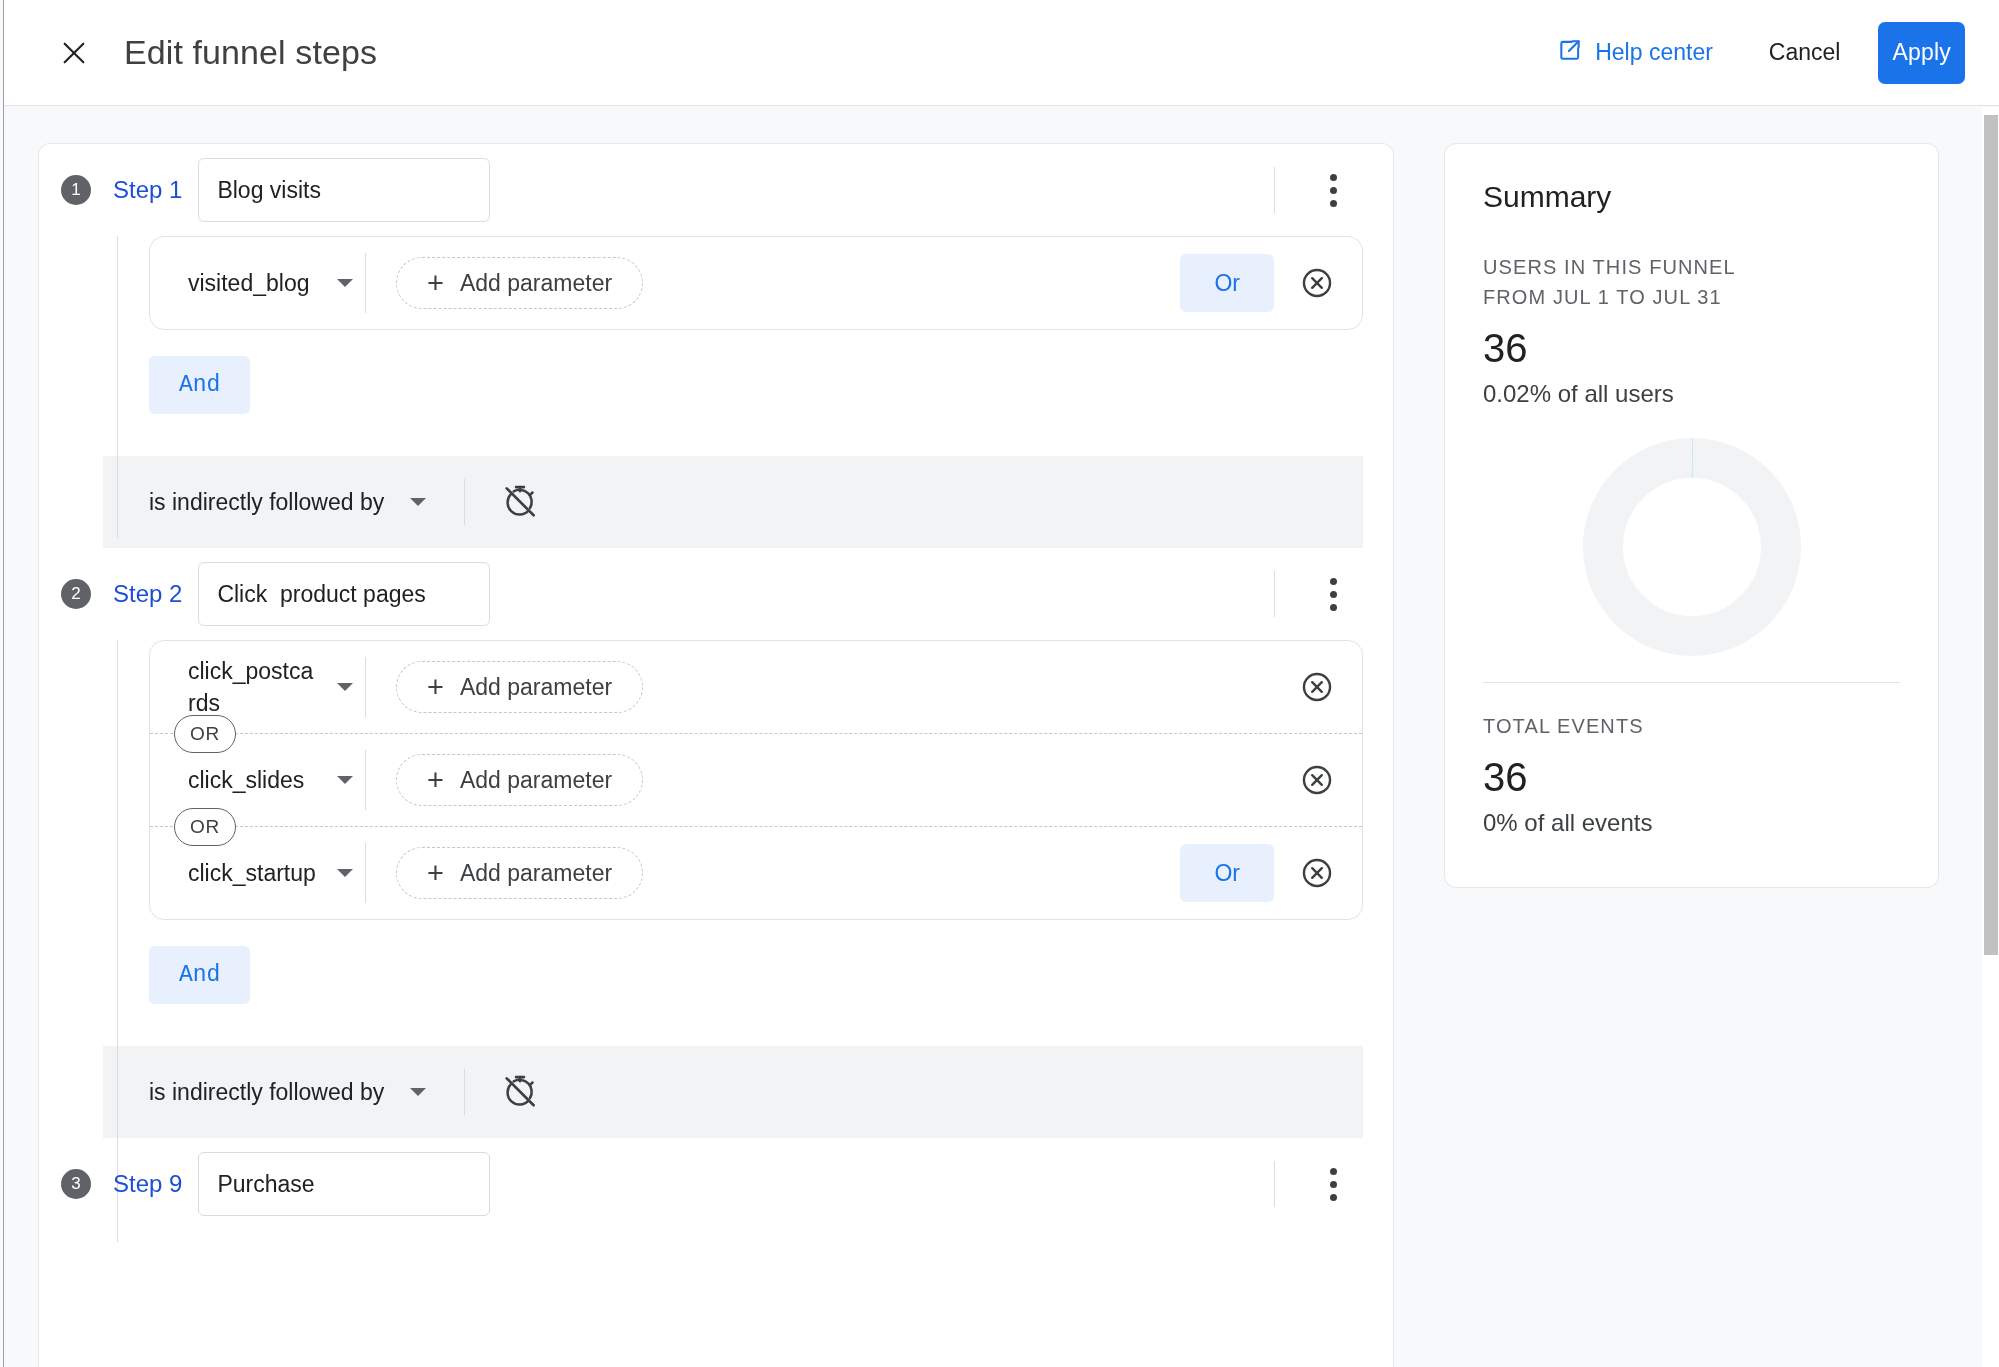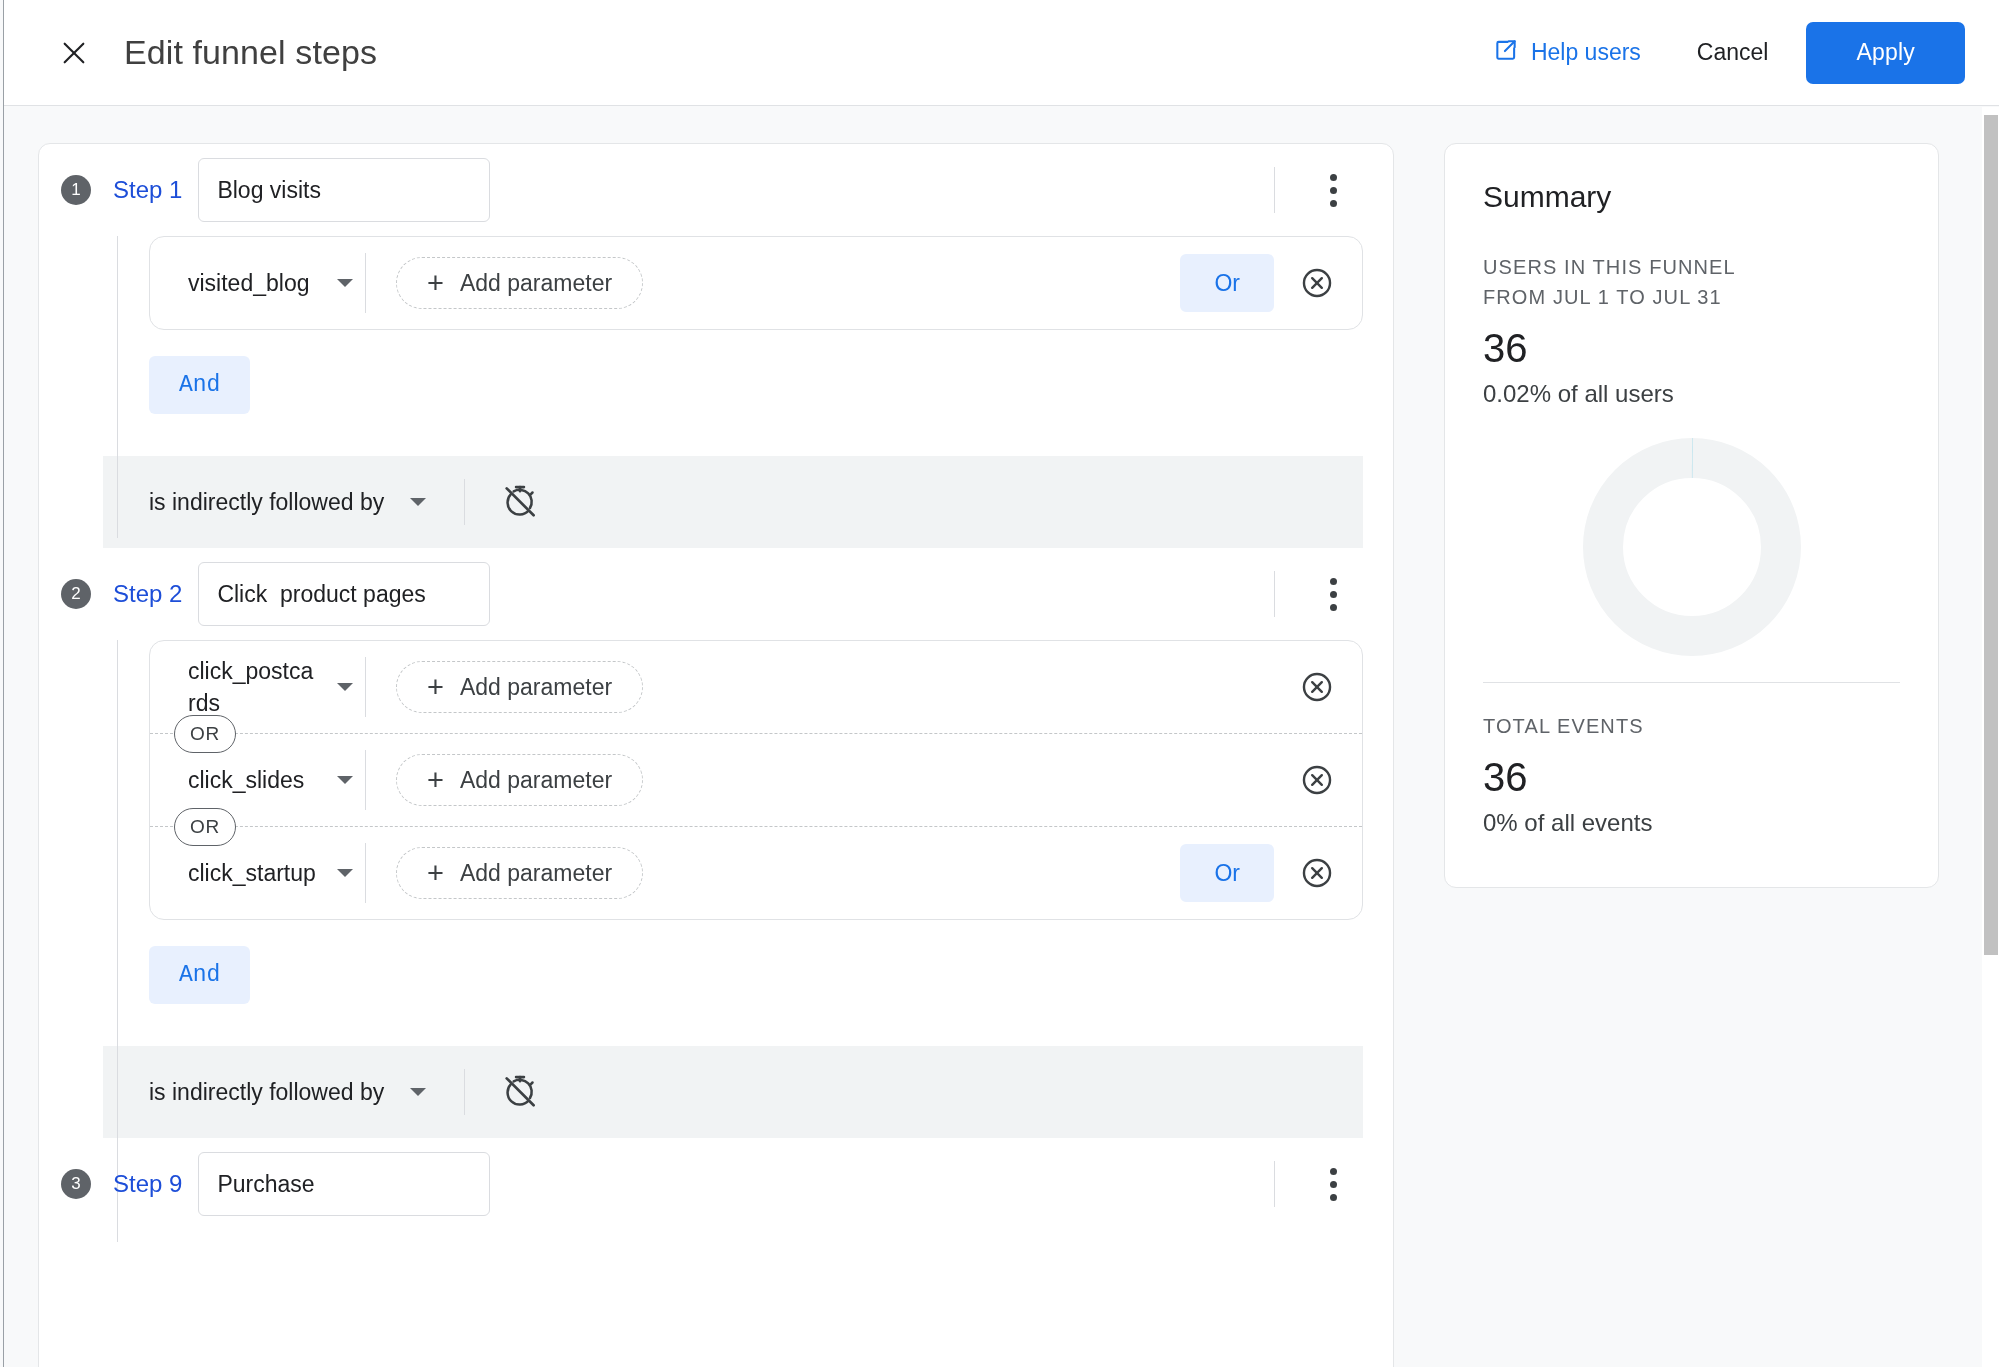--- a/index.html
+++ b/index.html
@@ -81,21 +81,21 @@
     background: transparent;
     border: none;
     font-family: inherit;
   }
   #apply-btn {
     background: #1a73e8;
     color: #ffffff;
     font-size: 23px;
     border: none;
     border-radius: 7px;
-    padding: 0 50px;
+    padding: 0 14px;
     height: 62px;
     cursor: pointer;
     font-family: inherit;
     letter-spacing: 0.2px;
   }
 
   
   #body-area {
     position: absolute;
     left: 0; top: 107px;
@@ -435,21 +435,21 @@
 
     <div id="header-actions">
       <div id="help-center">
         <span>
           <svg viewBox="0 0 24 24" fill="none" stroke="#1a73e8" stroke-width="1.9" stroke-linecap="round" stroke-linejoin="round">
             <path d="M13.5 4.5H5.2A1.2 1.2 0 0 0 4 5.7v13.1A1.2 1.2 0 0 0 5.2 20h13.1a1.2 1.2 0 0 0 1.2-1.2v-8.3"></path>
             <line x1="11" y1="13" x2="20" y2="4"></line>
             <polyline points="14.5,4 20,4 20,9.5"></polyline>
           </svg>
         </span>
-        <span>Help users</span>
+        <span>Help center</span>
       </div>
       <button id="cancel-btn">Cancel</button>
       <button id="apply-btn">Apply</button>
     </div>
   </div>
 
   <div id="body-area">
 
     <div id="steps-card">
 

